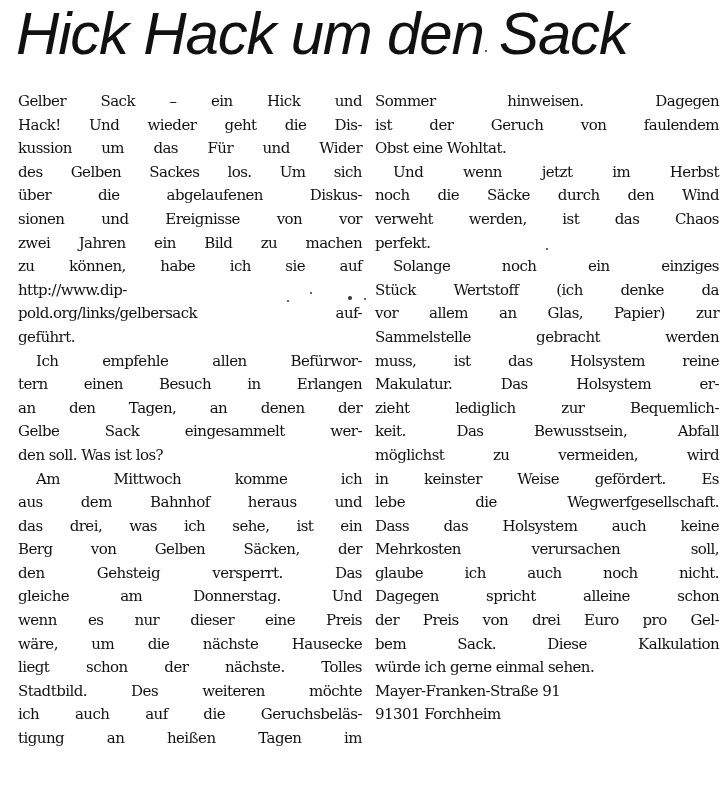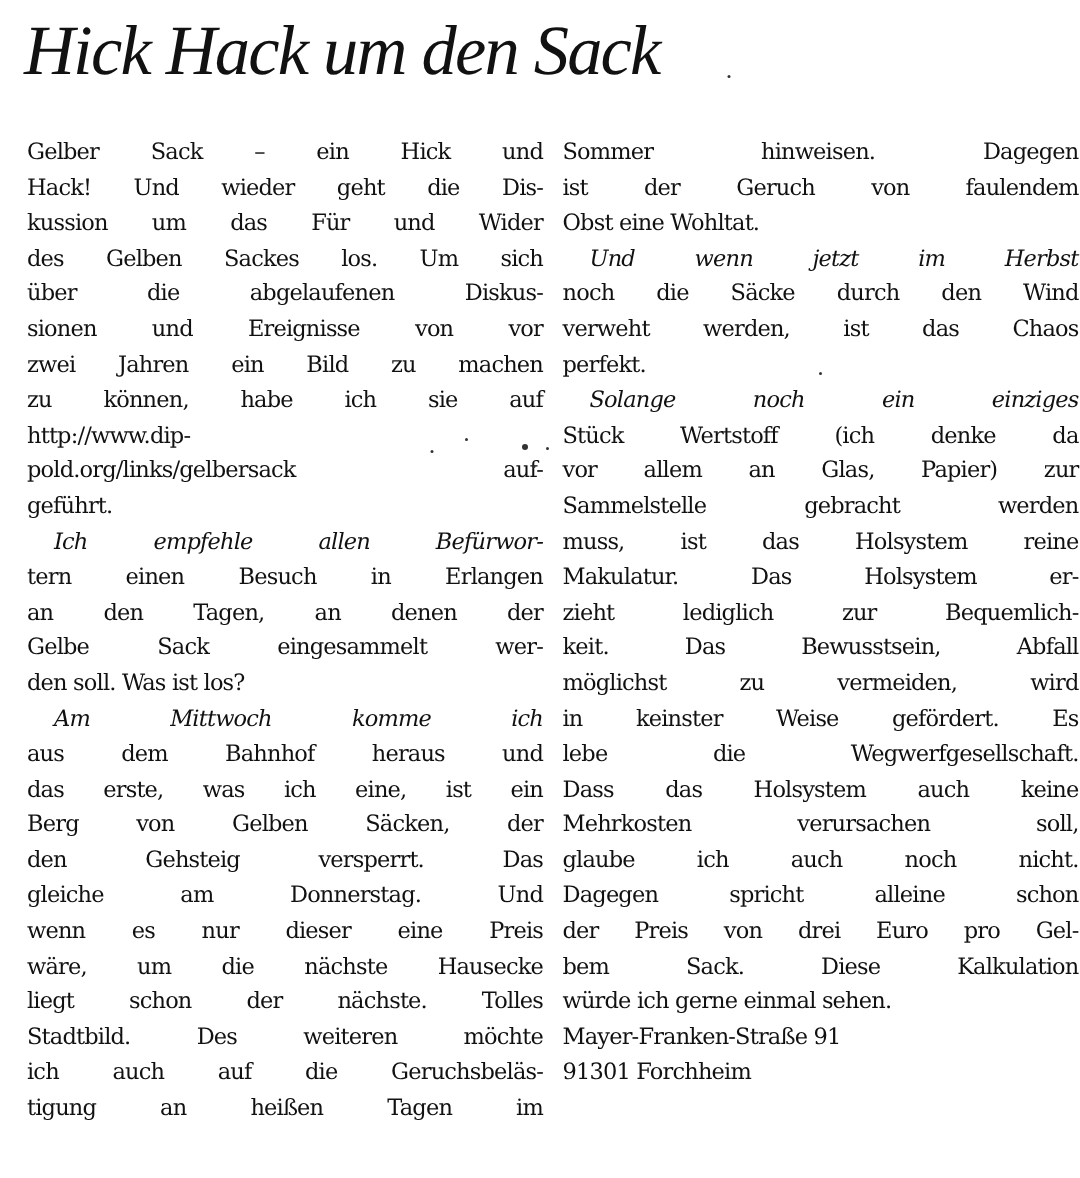--- a/index.html
+++ b/index.html
@@ -13,24 +13,24 @@
       position: relative;
       overflow: hidden;
       color: #111111;
       font-family: "DejaVu Serif", "Liberation Serif", serif;
     }
     .headline {
       position: absolute;
       left: 16px;
       top: 6px;
       margin: 0;
-      font-family: Liberation Serif, serif;
+      font-family: Liberation Sans, sans-serif;
       font-style: italic;
       font-weight: normal;
-      font-size: 47px;
+      font-size: 60px;
       line-height: 56px;
       letter-spacing: -1.2px;
       color: #111111;
       white-space: nowrap;
     }
     .column {
       position: absolute;
       top: 90px;
       width: 344px;
       font-size: 15px;
@@ -47,21 +47,20 @@
       text-align: justify;
       text-align-last: justify;
     }
     .line.last {
       text-align: right;
       text-align-last: left;
     }
     .line.indent {
       padding-left: 18px;
       box-sizing: border-box;
-      font-style: italic;
     }
     .speck {
       position: absolute;
       background: #333;
       border-radius: 50%;
     }
   </style>
 </head>
 <body>
 
@@ -79,21 +78,21 @@
   <span class="line last">http://www.dip-</span>
   <span class="line">pold.org/links/gelbersack auf-</span>
   <span class="line last">geführt.</span>
   <span class="line indent">Ich empfehle allen Befürwor-</span>
   <span class="line">tern einen Besuch in Erlangen</span>
   <span class="line">an den Tagen, an denen der</span>
   <span class="line">Gelbe Sack eingesammelt wer-</span>
   <span class="line last">den soll. Was ist los?</span>
   <span class="line indent">Am Mittwoch komme ich</span>
   <span class="line">aus dem Bahnhof heraus und</span>
-  <span class="line">das erste, was ich eine, ist ein</span>
+  <span class="line">das drei, was ich sehe, ist ein</span>
   <span class="line">Berg von Gelben Säcken, der</span>
   <span class="line">den Gehsteig versperrt. Das</span>
   <span class="line">gleiche am Donnerstag. Und</span>
   <span class="line">wenn es nur dieser eine Preis</span>
   <span class="line">wäre, um die nächste Hausecke</span>
   <span class="line">liegt schon der nächste. Tolles</span>
   <span class="line">Stadtbild. Des weiteren möchte</span>
   <span class="line">ich auch auf die Geruchsbeläs-</span>
   <span class="line">tigung an heißen Tagen im</span>
 </div>

